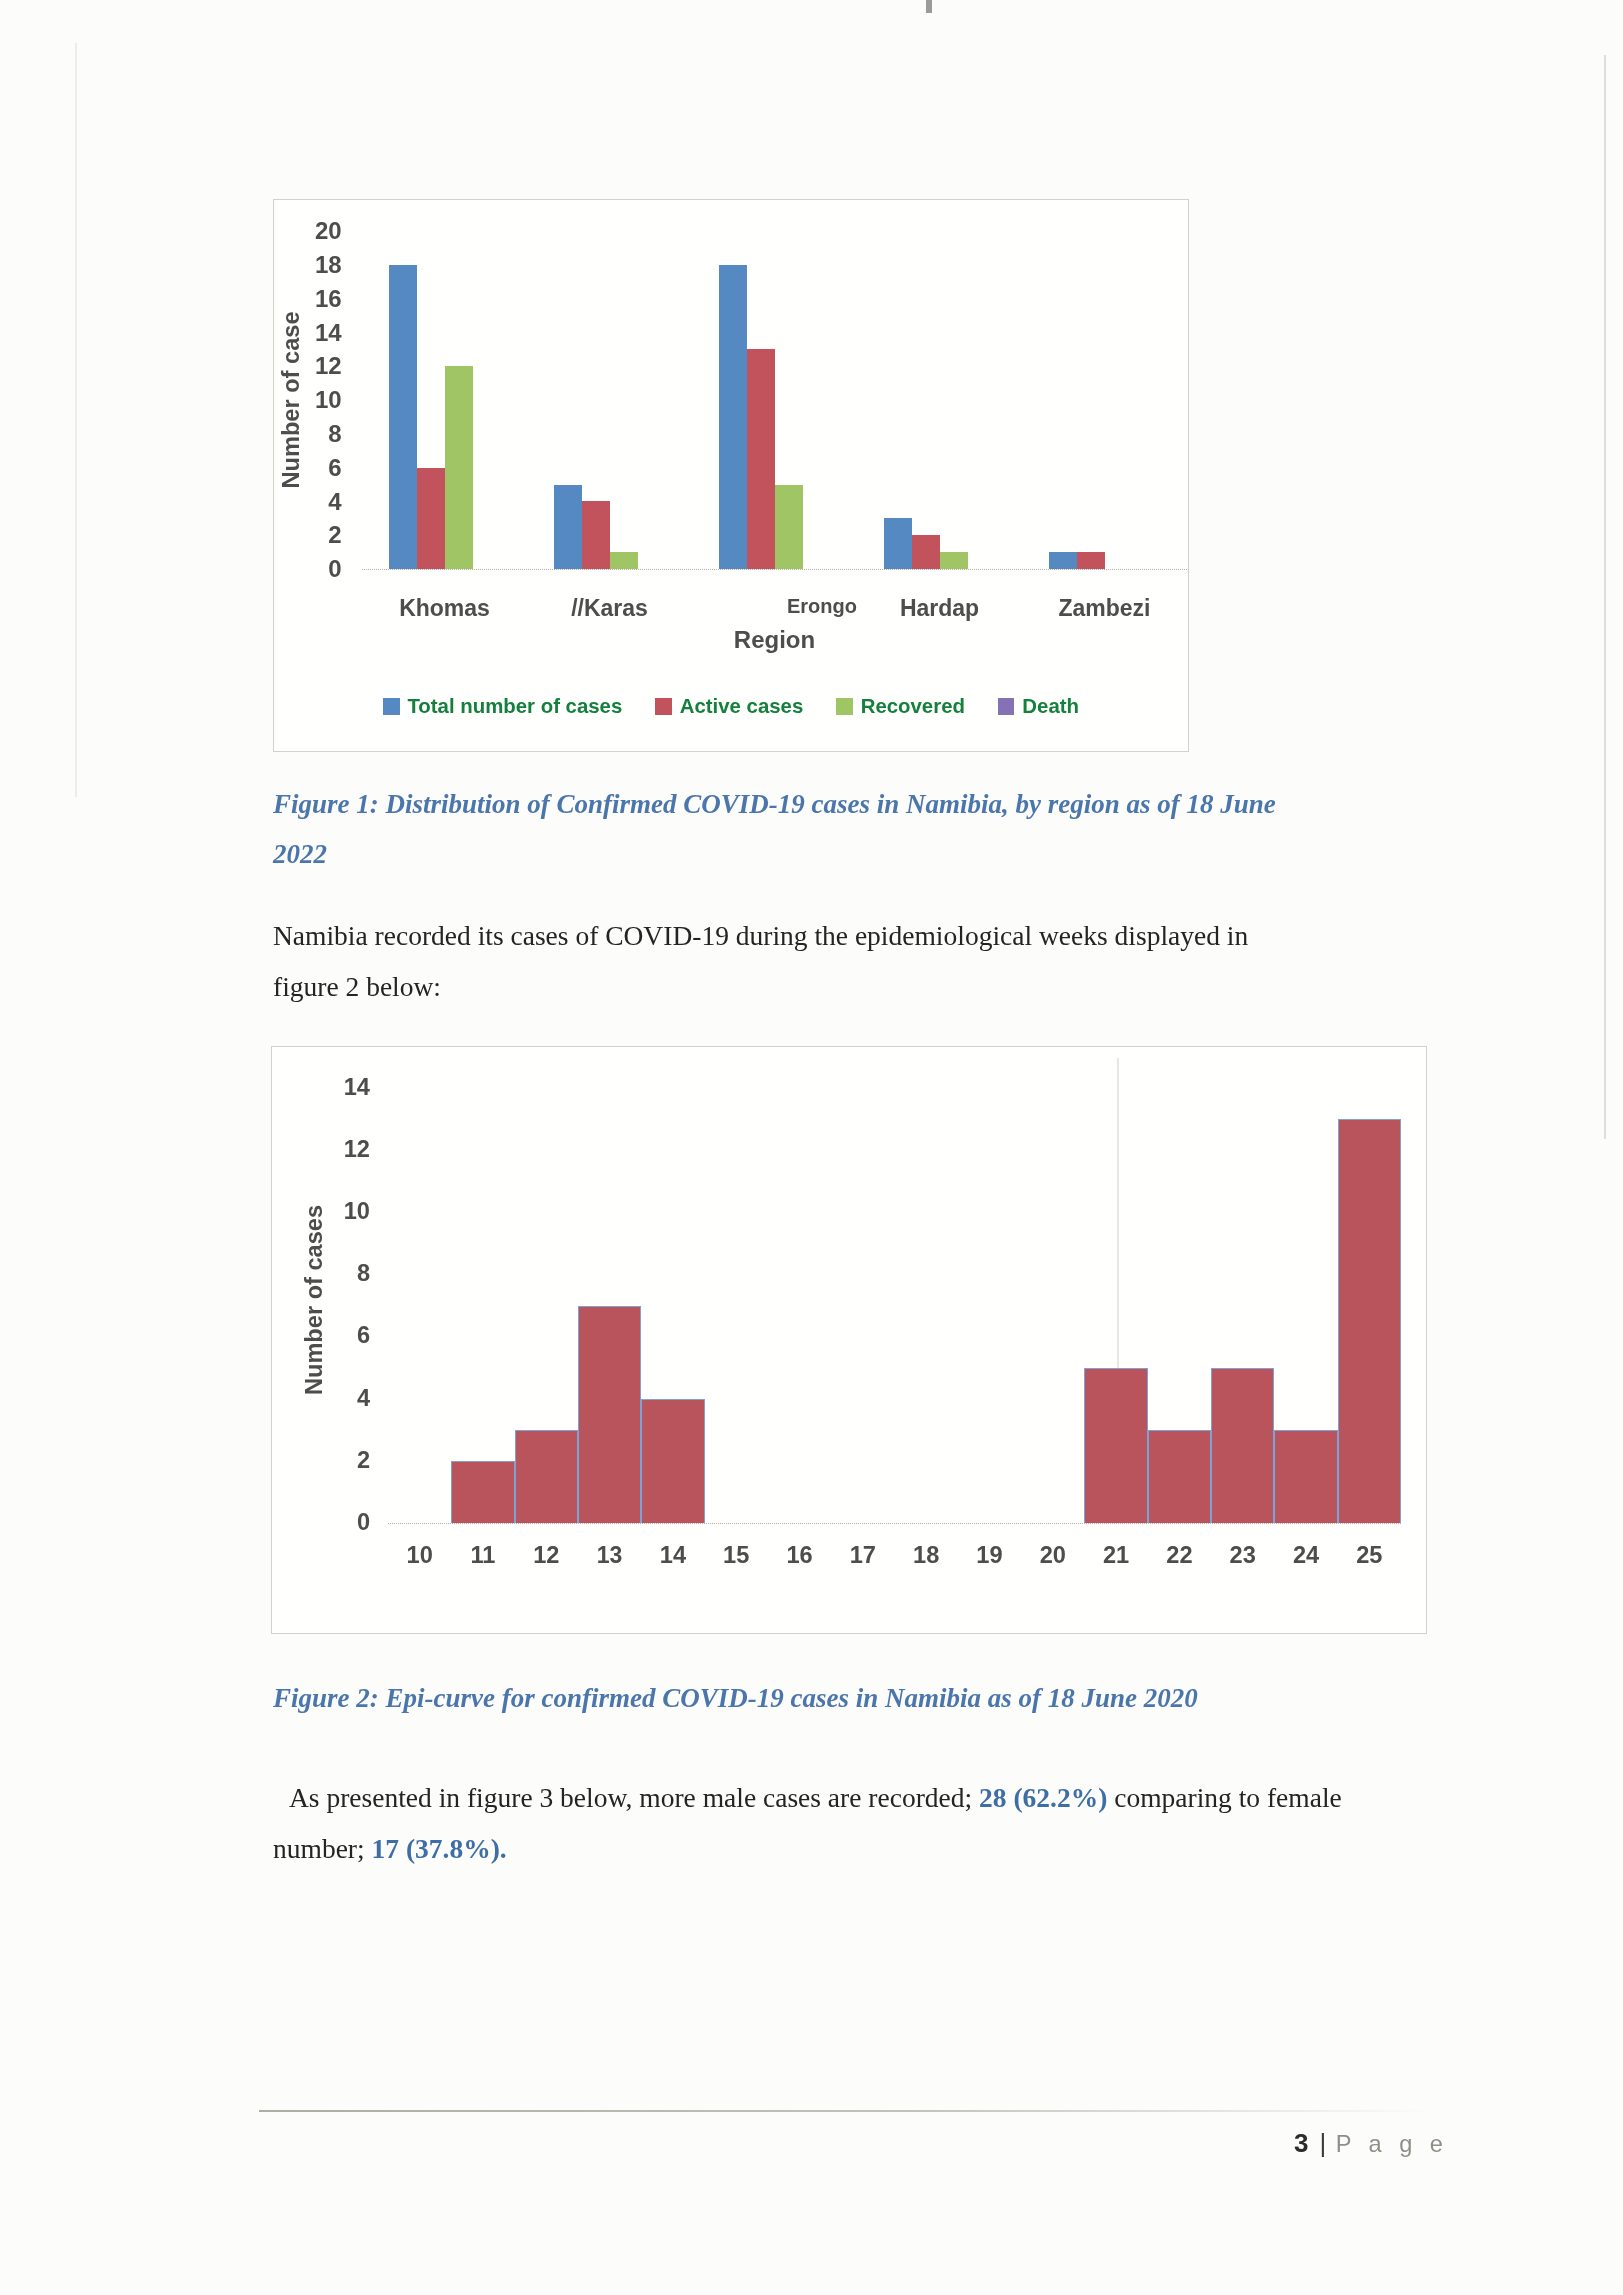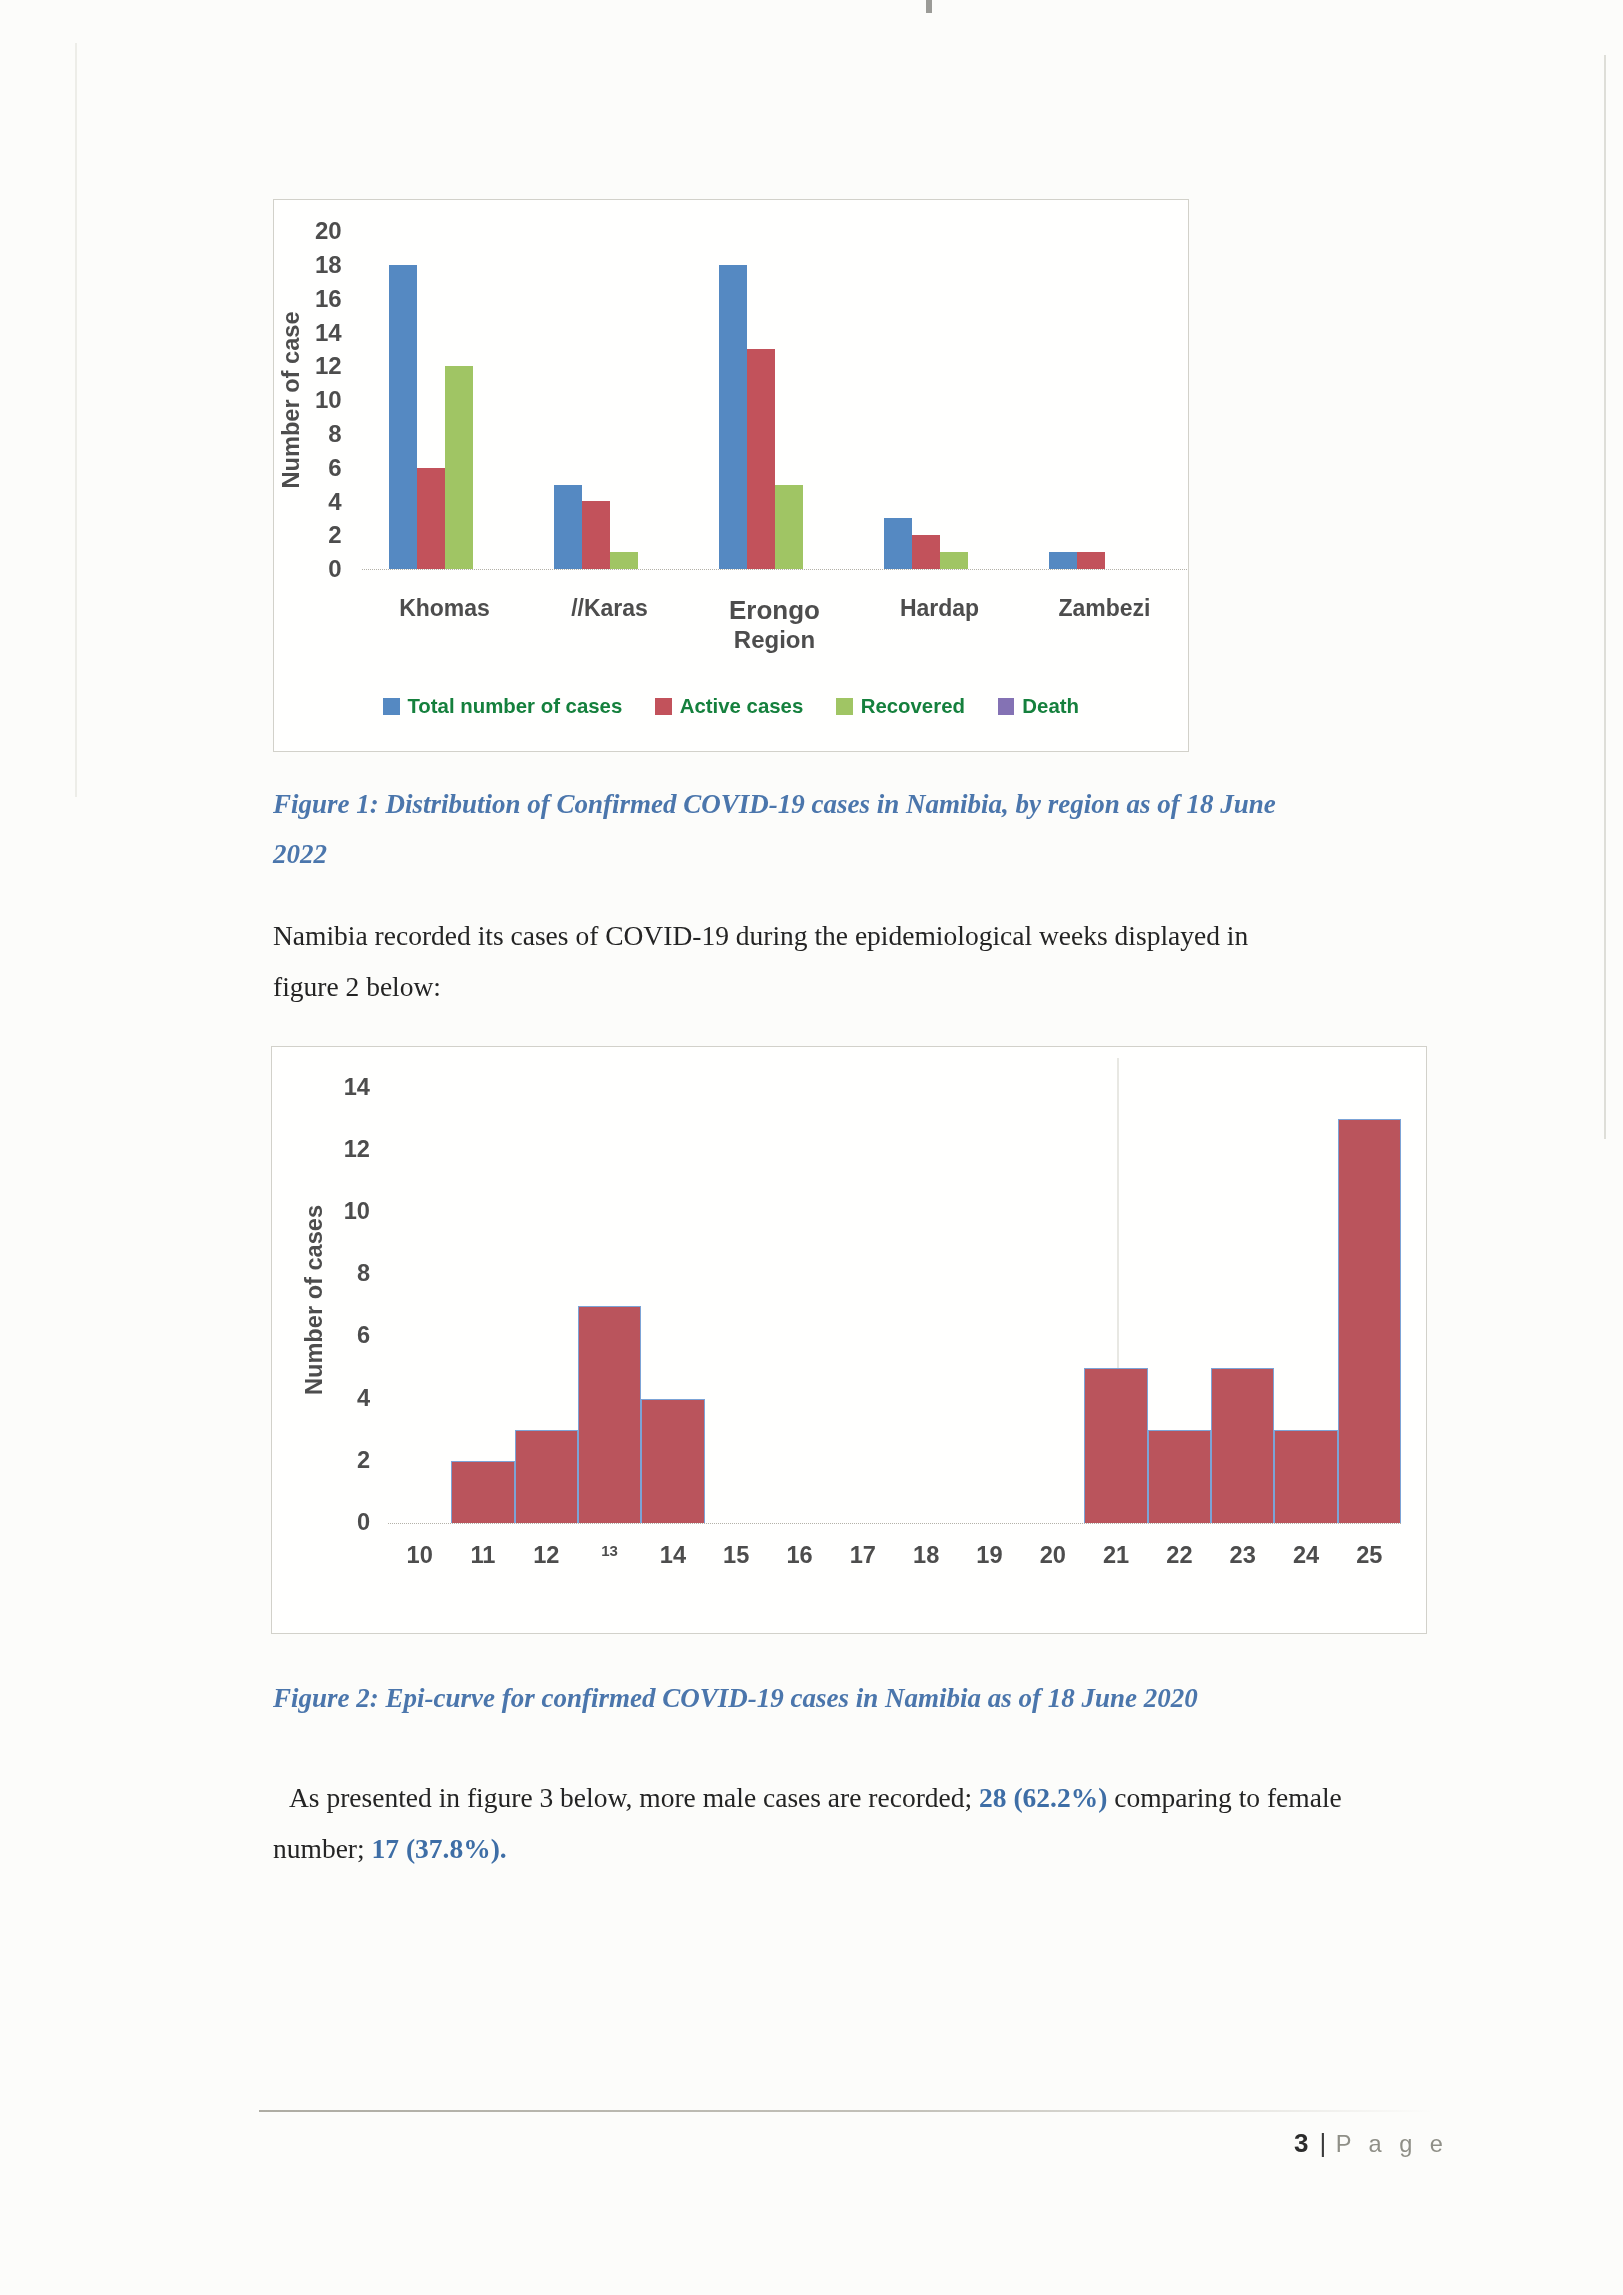--- a/index.html
+++ b/index.html
@@ -108,21 +108,21 @@
         <div class="bar-group" style="width:165px;">
           <div class="gbar" style="height:5%; background:#5589c2;"></div>
           <div class="gbar" style="height:5%; background:#c2525b;"></div>
           <div class="gbar" style="height:0%; background:#a0c564;"></div>
           <div class="gbar" style="height:0%; background:#8472b4;"></div>
         </div>
       </div>
     <div class="xticks" id="c1-xticks" style="left:88px; top:383px; width:825px;margin-top:12px;">
         <div class="xtick" style="width:165px; font-size:23px;">Khomas</div>
         <div class="xtick" style="width:165px; font-size:23px;">//Karas</div>
-        <div class="xtick" style="width:165px; font-size:26px;">Erongo</div>
+        <div class="xtick" style="width:165px; font-size:20px;text-align:right;">Erongo</div>
         <div class="xtick" style="width:165px; font-size:23px;">Hardap</div>
         <div class="xtick" style="width:165px; font-size:23px;">Zambezi</div>
       </div>
     <div class="axis-title" style="left:88px; top:426px; width:825px; font-size:24px;">Region</div>
     <div class="legend" id="c1-legend" style="left:0; top:495px; width:914px;">
         <div class="legend-item">
           <div class="swatch" style="background:#5589c2;"></div>
           <div class="legend-label">Total number of cases</div>
         </div>
         <div class="legend-item">
@@ -192,21 +192,21 @@
           <div class="hbar" style="height:21.428571428571427%; background:#ba545c; border-color:#7ca3d6;"></div>
         </div>
         <div class="hslot" style="width:6.25%;">
           <div class="hbar" style="height:92.85714285714286%; background:#ba545c; border-color:#7ca3d6;"></div>
         </div>
       </div>
     <div class="xticks" id="c2-xticks" style="left:116px; top:495px; width:1013px;">
         <div class="xtick" style="width:6.25%; font-size:23.6px;">10</div>
         <div class="xtick" style="width:6.25%; font-size:23.6px;">11</div>
         <div class="xtick" style="width:6.25%; font-size:23.6px;">12</div>
-        <div class="xtick" style="width:6.25%; font-size:15px;">13</div>
+        <div class="xtick" style="width:6.25%; font-size:23px;">13</div>
         <div class="xtick" style="width:6.25%; font-size:23.6px;">14</div>
         <div class="xtick" style="width:6.25%; font-size:23.6px;">15</div>
         <div class="xtick" style="width:6.25%; font-size:23.6px;">16</div>
         <div class="xtick" style="width:6.25%; font-size:23.6px;">17</div>
         <div class="xtick" style="width:6.25%; font-size:23.6px;">18</div>
         <div class="xtick" style="width:6.25%; font-size:23.6px;">19</div>
         <div class="xtick" style="width:6.25%; font-size:23.6px;">20</div>
         <div class="xtick" style="width:6.25%; font-size:23.6px;">21</div>
         <div class="xtick" style="width:6.25%; font-size:23.6px;">22</div>
         <div class="xtick" style="width:6.25%; font-size:23.6px;">23</div>

